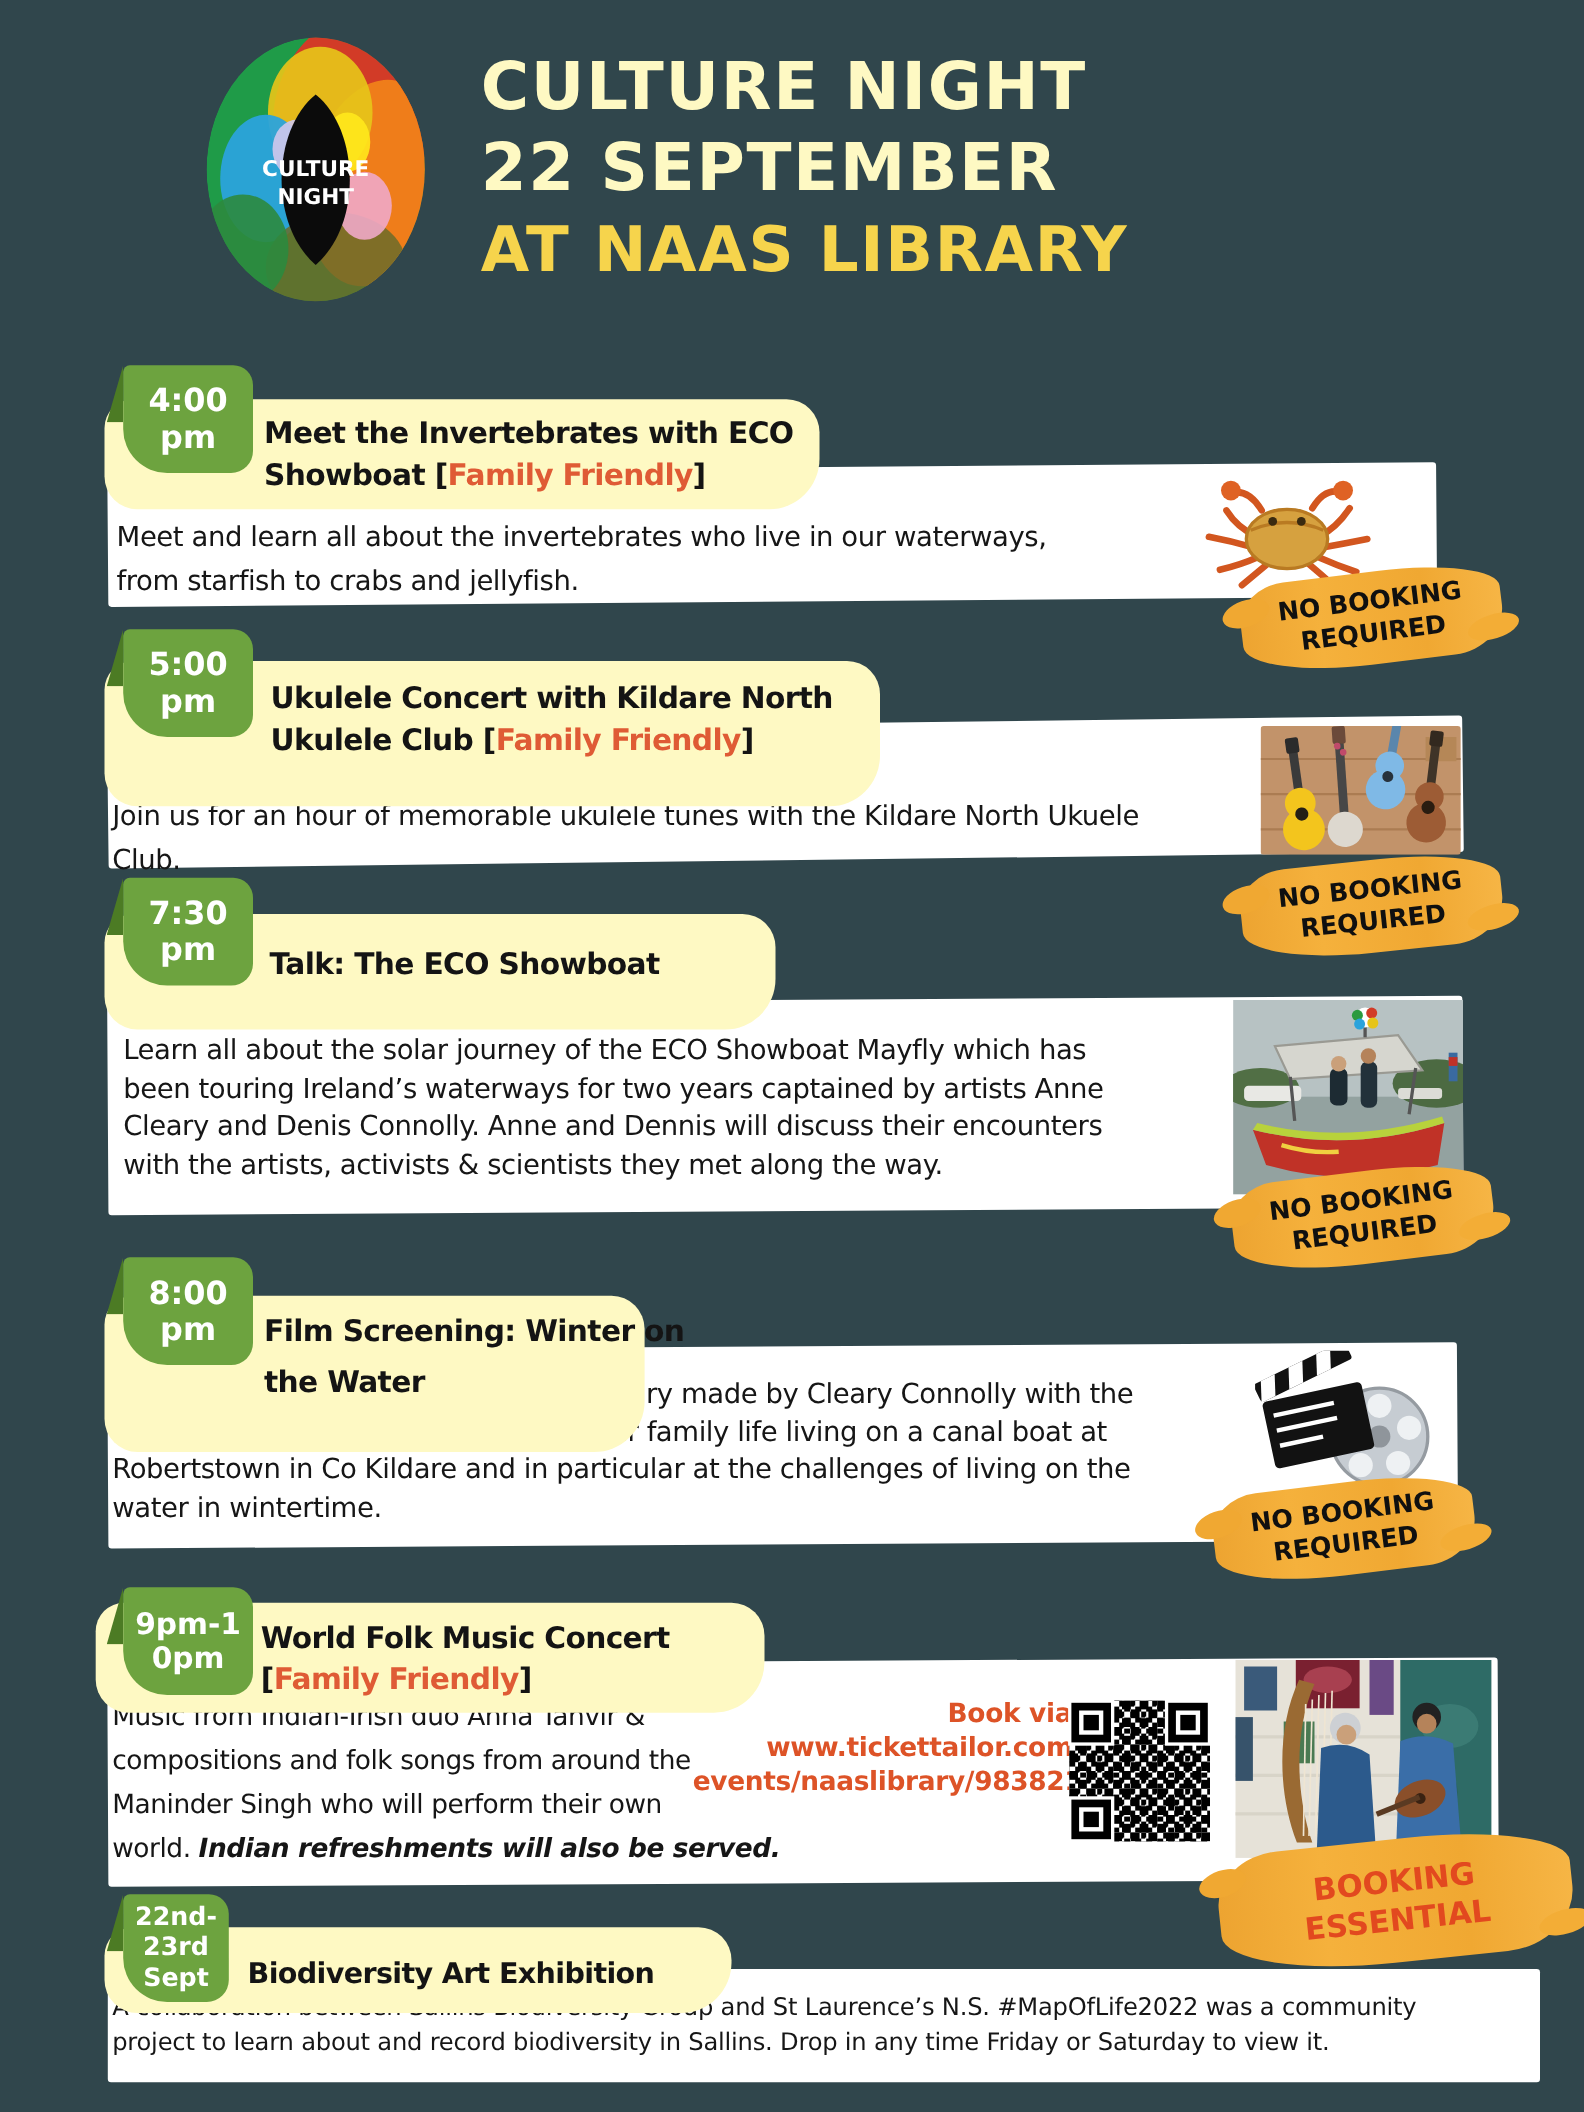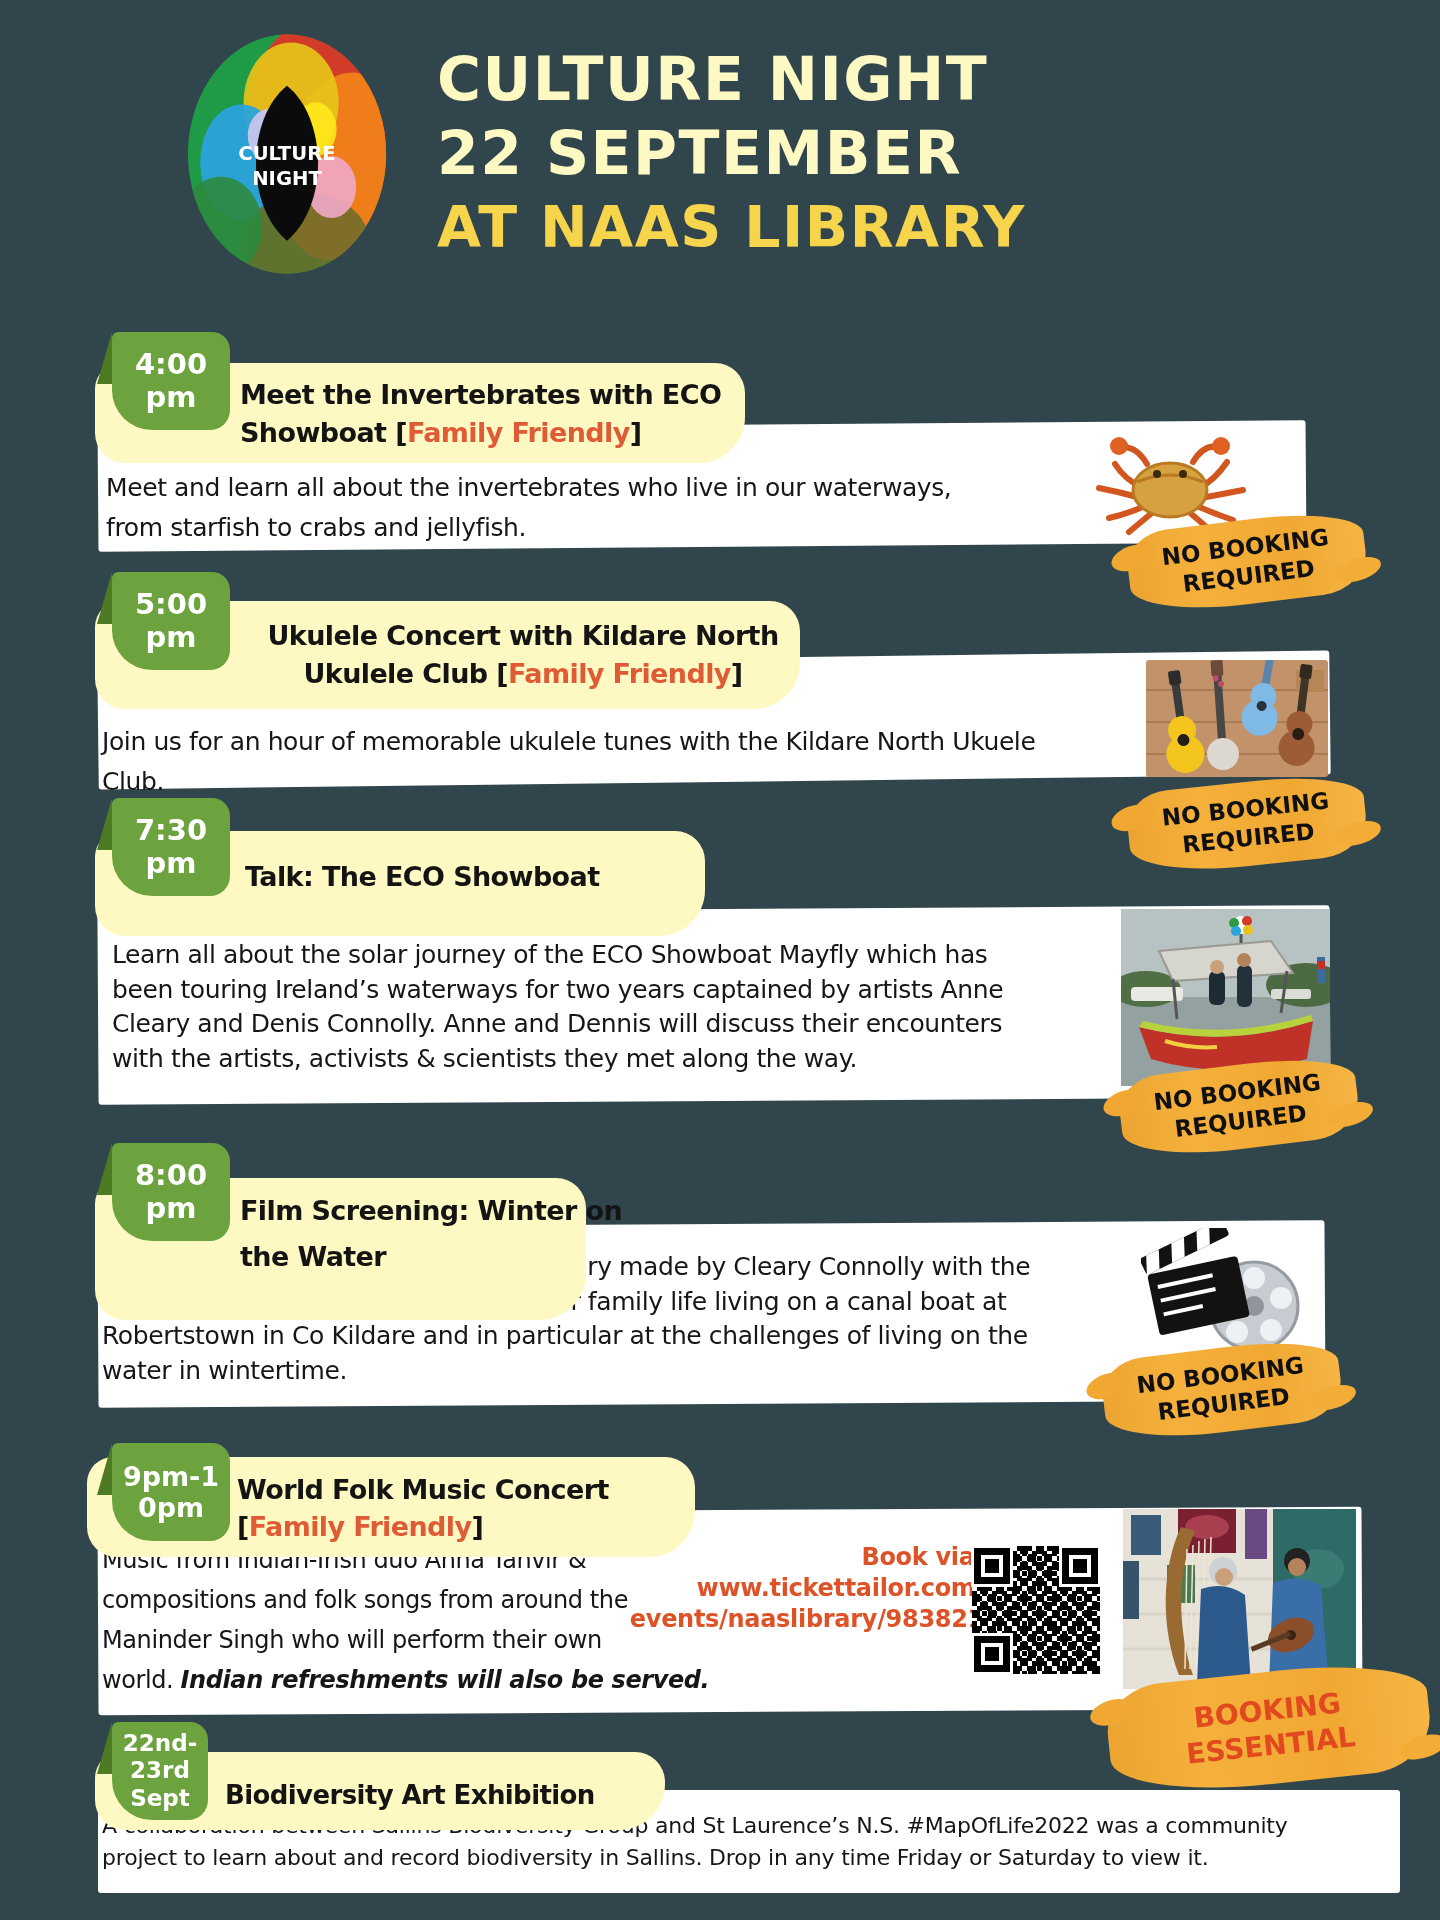--- a/index.html
+++ b/index.html
@@ -131,21 +131,21 @@
       <circle cx="98" cy="44" r="4" fill="#3a2a10"></circle>
   </svg>
 
   <div class="stamp" style="left:1128px;top:520px;transform:rotate(-7deg);">
     <div>NO BOOKING</div>
       <div>REQUIRED</div>
   </div>
 
   <div class="card" style="left:98px;top:658px;width:1232px;height:124px;transform:rotate(-0.7deg);"></div>
 
-  <div class="banner" style="left:95px;top:601px;width:705px;height:108px;padding:16px 0 0 151px;text-align:center;">
+  <div class="banner" style="left:95px;top:601px;width:705px;height:132px;padding:16px 0 0 151px;">
     <div>Ukulele Concert with Kildare North</div>
     <div><span>Ukulele Club </span><span class="bkt">[</span><span class="tag">Family Friendly</span><span class="bkt">]</span></div>
   </div>
 
   <div class="tbadge" style="left:112px;top:572px;">
     <i class="fold"></i>
     <b>5:00</b>
       <b>pm</b>
   </div>
 

